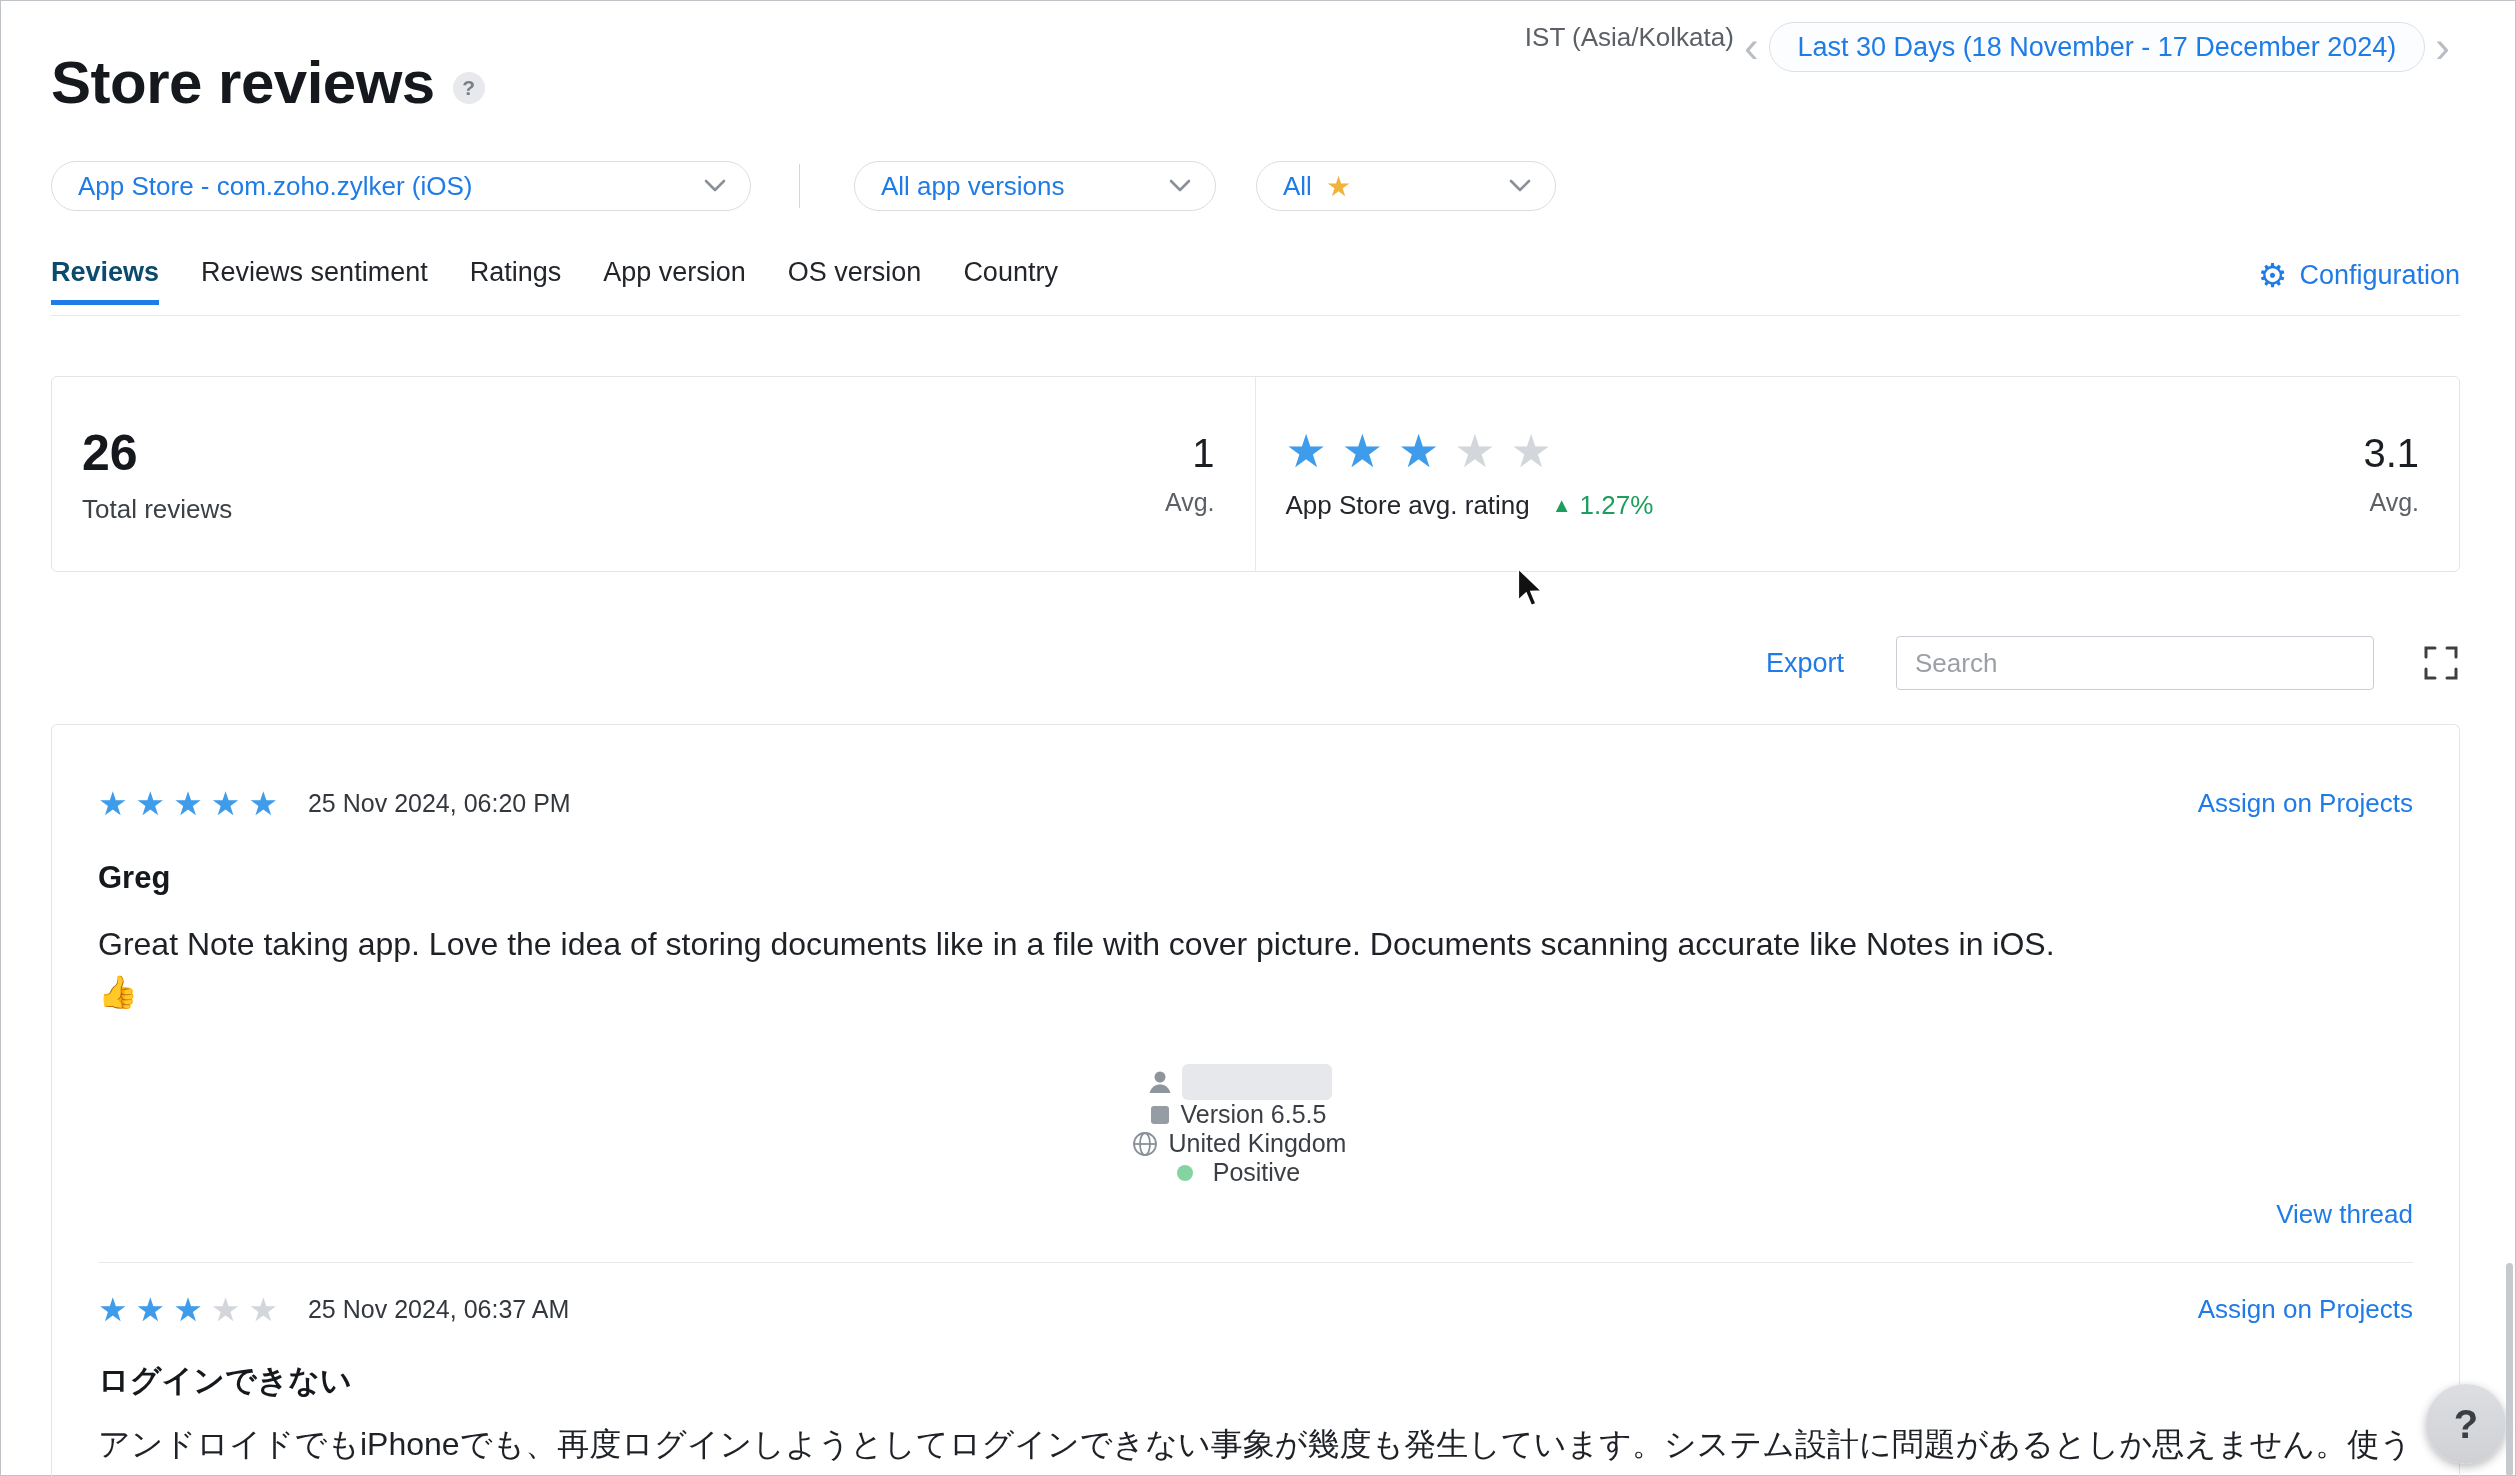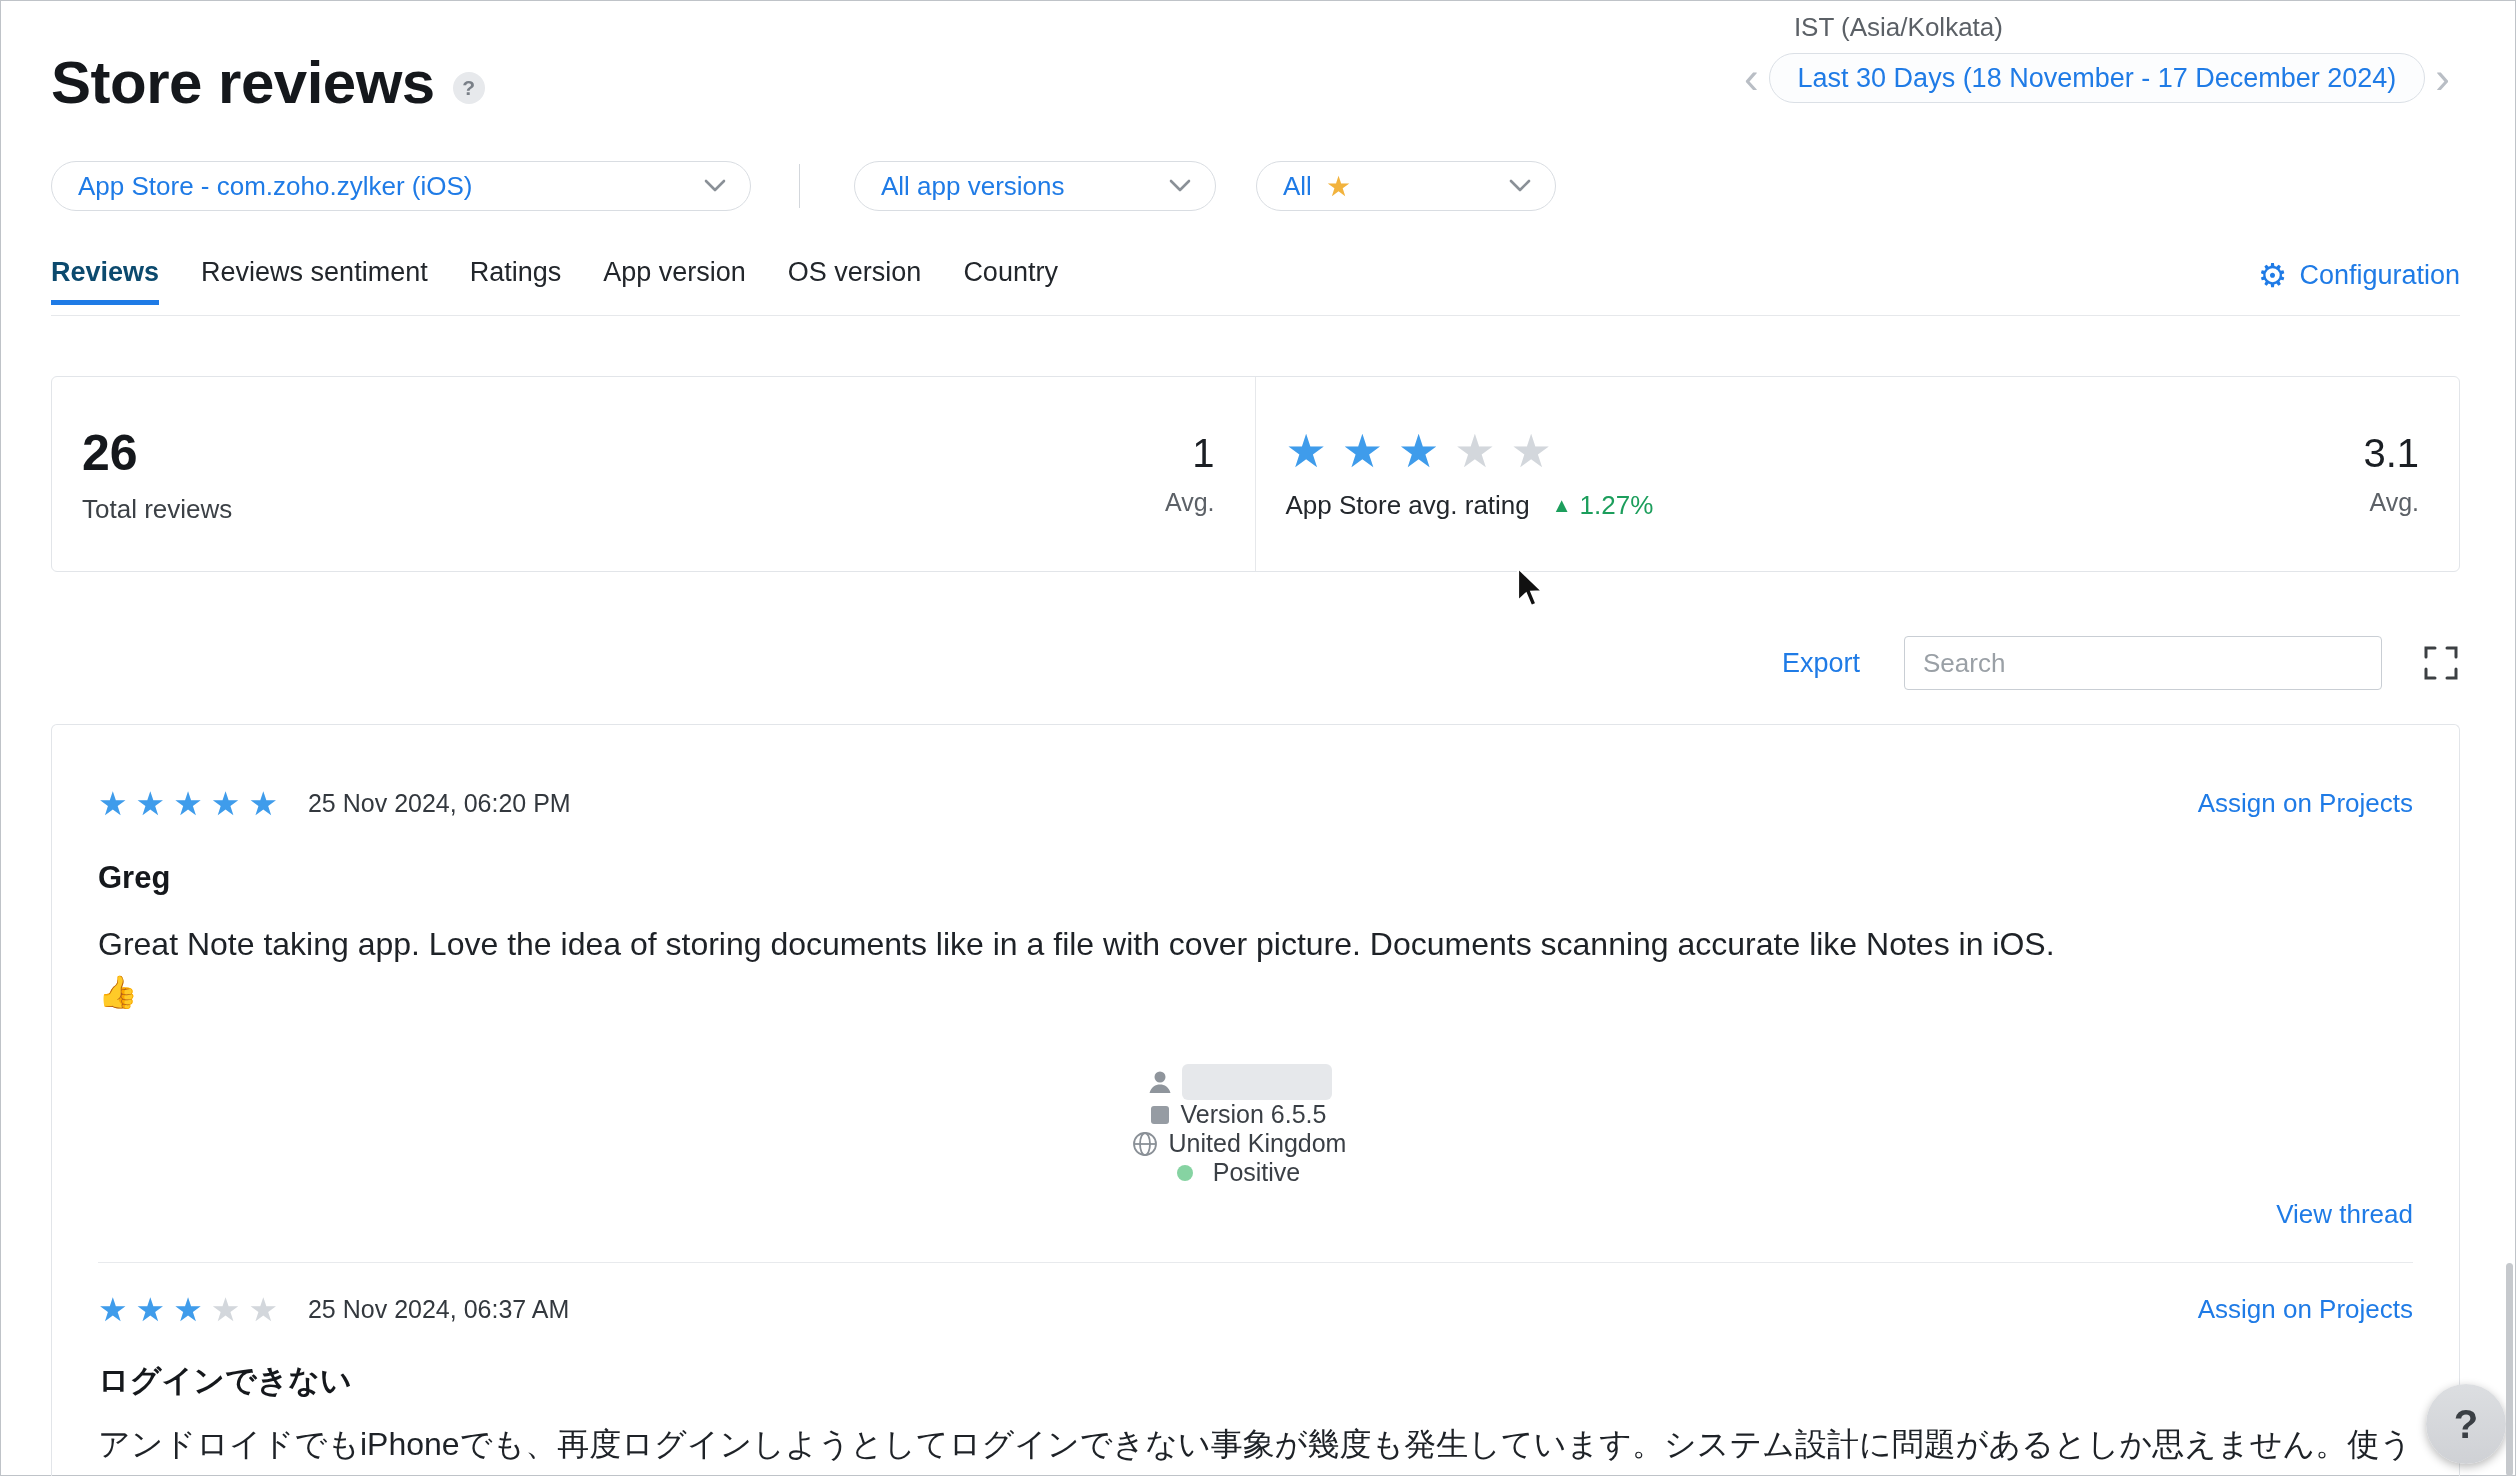--- a/index.html
+++ b/index.html
@@ -17,21 +17,21 @@
 
   
   .header { display:flex; justify-content:space-between; align-items:flex-start; }
   .header-left { display:flex; align-items:center; margin-top:48px; }
   h1.title { font-size:60px; font-weight:700; color:#15181c; letter-spacing:-0.5px; }
   .help-circle {
     display:inline-flex; align-items:center; justify-content:center;
     width:32px; height:32px; border-radius:50%; background:#e7e9ec; color:#7a8088;
     font-size:21px; font-weight:700; margin-left:18px; margin-top:10px; cursor:pointer;
   }
-  .header-right { display:flex; flex-direction:column; align-items:flex-start; margin-top:12px; }
+  .header-right { display:flex; flex-direction:row; align-items:flex-start; margin-top:22px; }
   .timezone { font-size:26px; color:#5b6066; margin-left:60px; margin-bottom:10px; }
   .date-row { display:flex; align-items:center; }
   .chev { font-size:44px; color:#b9bec5; line-height:40px; padding:0 10px; cursor:pointer; user-select:none; }
   .date-pill {
     display:flex; align-items:center; height:50px; padding:0 28px;
     border:1px solid #dbe0e6; border-radius:26px; background:#fcfdfe;
     color:#1f7be6; font-size:27px; white-space:nowrap; cursor:pointer;
   }
 
   
@@ -76,21 +76,21 @@
   .stars-row { display:flex; }
   .stars-row .star { font-size:46px; line-height:46px; margin-right:15px; }
   .star.filled { color:#3f9ceb; }
   .star.empty { color:#d3d7dc; }
   .rating-line { display:flex; align-items:center; margin-top:16px; }
   .rating-label { font-size:26px; color:#23272c; }
   .trend-up { color:#1c9e5c; font-size:20px; margin:0 8px 0 22px; }
   .trend-val { color:#1c9e5c; font-size:26px; }
 
   
-  .toolbar { display:flex; justify-content:flex-end; align-items:center; margin-top:66px; height:50px; }
+  .toolbar { display:flex; justify-content:flex-end; align-items:center; margin-top:66px; height:50px;gap:8px; }
   .export-link { color:#1f7be6; font-size:27px; cursor:pointer; margin-right:44px; }
   .search-box {
     width:478px; height:54px; border:1px solid #c9ced4; border-radius:4px;
     font-size:26px; color:#0c4a6e; padding:0 18px; outline:none;
     font-family:"Liberation Sans","DejaVu Sans",sans-serif;
   }
   .search-box::placeholder { color:#9aa0a6; }
   .fullscreen-btn { margin-left:40px; cursor:pointer; display:flex; }
 
   

